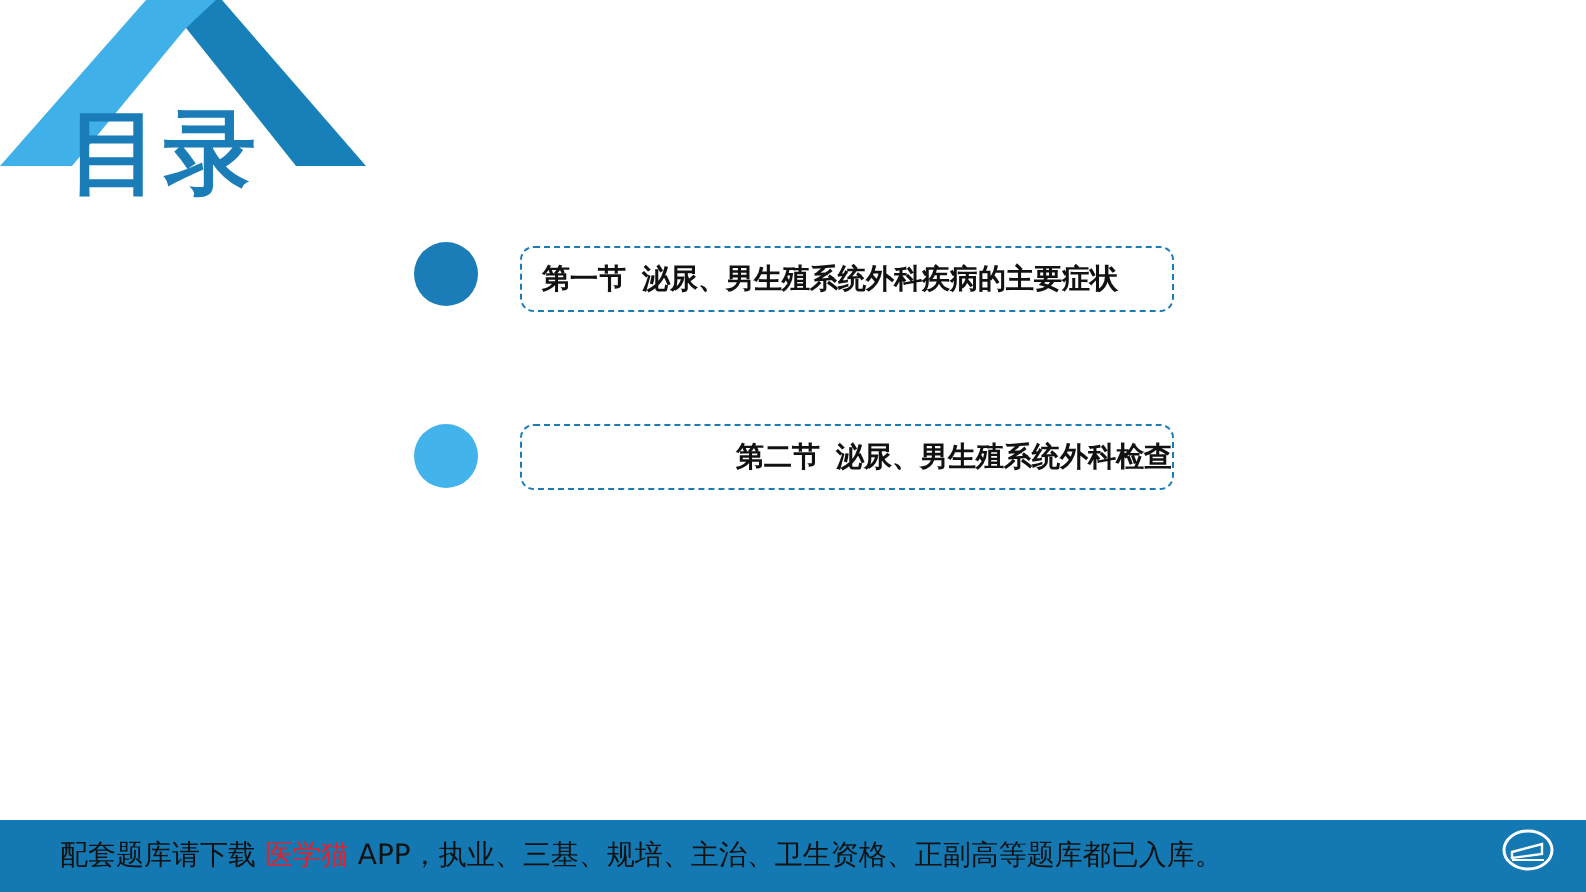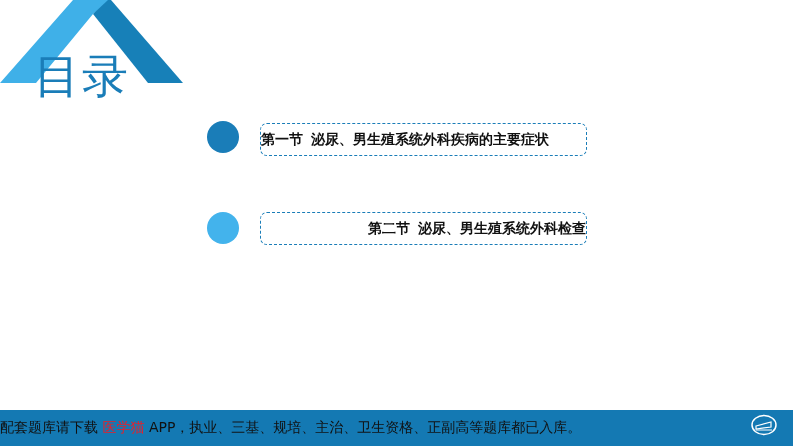--- a/index.html
+++ b/index.html
@@ -1,23 +1,23 @@
 <!DOCTYPE html>
 <html><head>
 <meta charset="utf-8">
 <style>
   html, body { margin:0; padding:0; }
   body { width:793px; height:446px; position:relative; overflow:hidden; background:#ffffff; font-family:"DejaVu Sans","Liberation Sans",sans-serif; }
   .roof { position:absolute; left:0; top:0; width:200px; height:90px; }
-  .title { position:absolute; left:34px; top:48px; font-size:46px; font-weight:normal; color:#1a7db8; letter-spacing:2px; line-height:56px; font-family:"DejaVu Sans",sans-serif; }
+  .title { position:absolute; left:34px; top:48px; font-size:46px; font-weight:bold; color:#1a7db8; letter-spacing:2px; line-height:56px; font-family:"DejaVu Sans",sans-serif; }
   .dot { position:absolute; width:32px; height:32px; border-radius:50%; }
-  .box { position:absolute; left:260px; width:327px; height:33px; border:1.5px dashed #1a7db8; border-radius:7px; box-sizing:border-box; display:flex; align-items:center; font-size:14px; font-weight:bold; color:#111; white-space:nowrap; }
+  .box { position:absolute; left:260px; width:327px; height:33px; border:1.5px dashed #1a7db8; border-radius:7px; box-sizing:border-box; display:flex; align-items:center; padding-left:10px; font-size:14px; font-weight:bold; color:#111; white-space:nowrap; }
   .box .num { margin-right:8px; }
   .footer { position:absolute; left:0; top:410px; width:793px; height:36px; background:#1479b3; display:flex; align-items:center; }
-  .footer .txt { padding-left:0; font-size:14px; color:#111; white-space:nowrap; font-family:"DejaVu Sans",sans-serif; }
+  .footer .txt { padding-left:30px; font-size:14px; color:#111; white-space:nowrap; font-family:"DejaVu Sans",sans-serif; }
   .footer .red { color:#e8202a; }
   .logo { position:absolute; right:10px; top:414px; display:flex; align-items:center; }
   .logo .cn { color:#fff; font-size:12px; font-weight:bold; letter-spacing:3px; line-height:14px; }
   .logo .en { color:#fff; font-size:5px; line-height:7px; letter-spacing:0.2px; }
 </style>
 </head>
 <body>
 
 <svg class="roof" viewBox="0 0 200 90" width="200" height="90">
   <polygon points="0,83 73,0 111,0 93,14 36,83" fill="#3fb0e8"></polygon>

